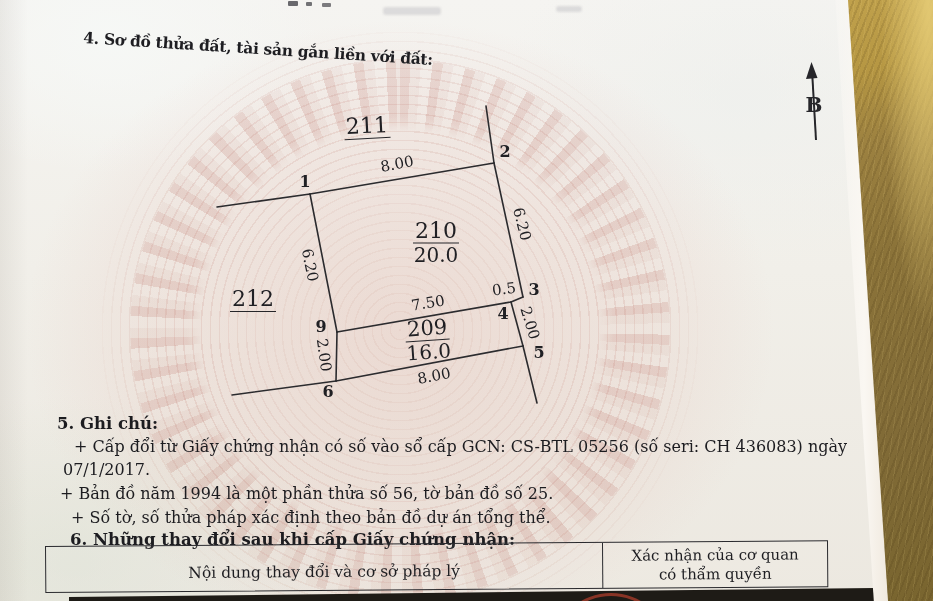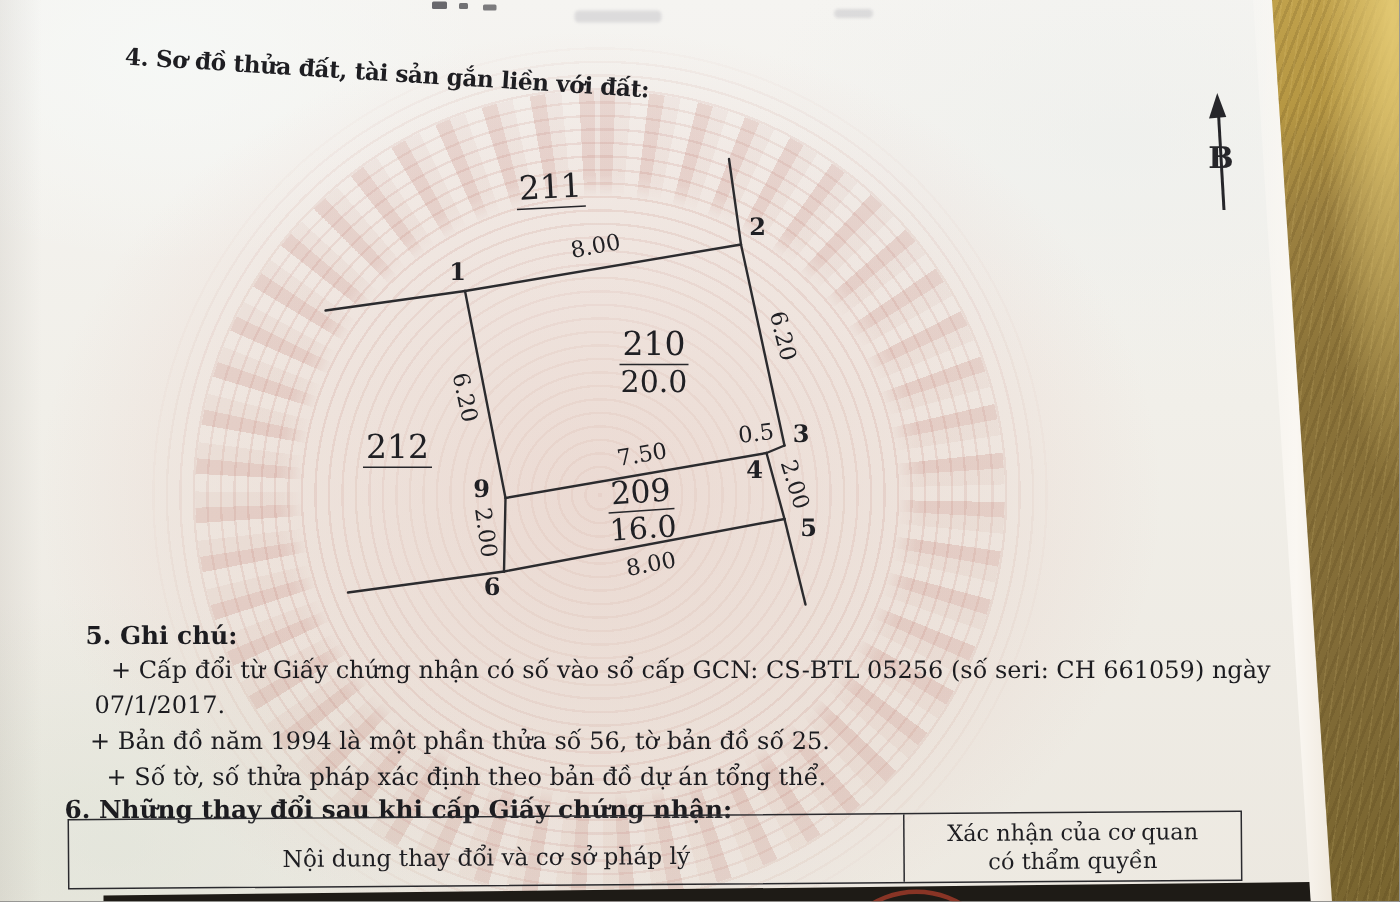--- a/index.html
+++ b/index.html
@@ -112,21 +112,21 @@
   </svg>
   <div class="north-b">B</div>
 
   <div class="parcel-box" style="left:367px;top:127px;transform:translate(-50%,-50%) rotate(-3deg);">
     <span class="parcel-num">211</span>
   </div>
   <div class="parcel-box" style="left:436px;top:243px;">
     <span class="parcel-num">210</span>
     <span class="parcel-area">20.0</span>
   </div>
-  <div class="parcel-box" style="left:253px;top:300px;margin-left:12px;">
+  <div class="parcel-box" style="left:253px;top:300px;">
     <span class="parcel-num">212</span>
   </div>
   <div class="parcel-box" style="left:428px;top:341px;transform:translate(-50%,-50%) rotate(-4deg);">
     <span class="parcel-num" style="font-size:21px;">209</span>
     <span class="parcel-area">16.0</span>
   </div>
 
   <div class="lbl edge-lbl" style="left:397px;top:164px;transform:translate(-50%,-50%) rotate(-10.5deg);">8.00</div>
   <div class="lbl edge-lbl" style="left:522px;top:224px;transform:translate(-50%,-50%) rotate(76deg);">6.20</div>
   <div class="lbl edge-lbl" style="left:310px;top:265px;transform:translate(-50%,-50%) rotate(78deg);">6.20</div>
@@ -139,25 +139,25 @@
   <div class="lbl pt-lbl" style="left:305px;top:181px;">1</div>
   <div class="lbl pt-lbl" style="left:505px;top:151px;">2</div>
   <div class="lbl pt-lbl" style="left:534px;top:289px;">3</div>
   <div class="lbl pt-lbl" style="left:503px;top:313px;">4</div>
   <div class="lbl pt-lbl" style="left:539px;top:352px;">5</div>
   <div class="lbl pt-lbl" style="left:328px;top:391px;">6</div>
   <div class="lbl pt-lbl" style="left:321px;top:326px;">9</div>
 
   <div class="notes">
     <div class="note-line bold" style="left:57px;top:414px;font-size:16.5px;">5. Ghi chú:</div>
-    <div class="note-line" style="left:74px;top:437px;">+ Cấp đổi từ Giấy chứng nhận có số vào sổ cấp GCN: CS-BTL 05256 (số seri: CH 661059) ngày</div>
+    <div class="note-line" style="left:74px;top:437px;">+ Cấp đổi từ Giấy chứng nhận có số vào sổ cấp GCN: CS-BTL 05256 (số seri: CH 436083) ngày</div>
     <div class="note-line" style="left:63px;top:460px;">07/1/2017.</div>
     <div class="note-line" style="left:60px;top:484px;">+ Bản đồ năm 1994 là một phần thửa số 56, tờ bản đồ số 25.</div>
     <div class="note-line" style="left:71px;top:508px;">+ Số tờ, số thửa pháp xác định theo bản đồ dự án tổng thể.</div>
-    <div class="note-line bold" style="left:43px;top:530px;font-size:16.5px;">6. Những thay đổi sau khi cấp Giấy chứng nhận:</div>
+    <div class="note-line bold" style="left:70px;top:530px;font-size:16.5px;">6. Những thay đổi sau khi cấp Giấy chứng nhận:</div>
   </div>
 
   <div class="chg-table">
     <div class="chg-col1">Nội dung thay đổi và cơ sở pháp lý</div>
     <div class="chg-col2">
       <span>Xác nhận của cơ quan</span>
       <span>có thẩm quyền</span>
     </div>
   </div>
 

